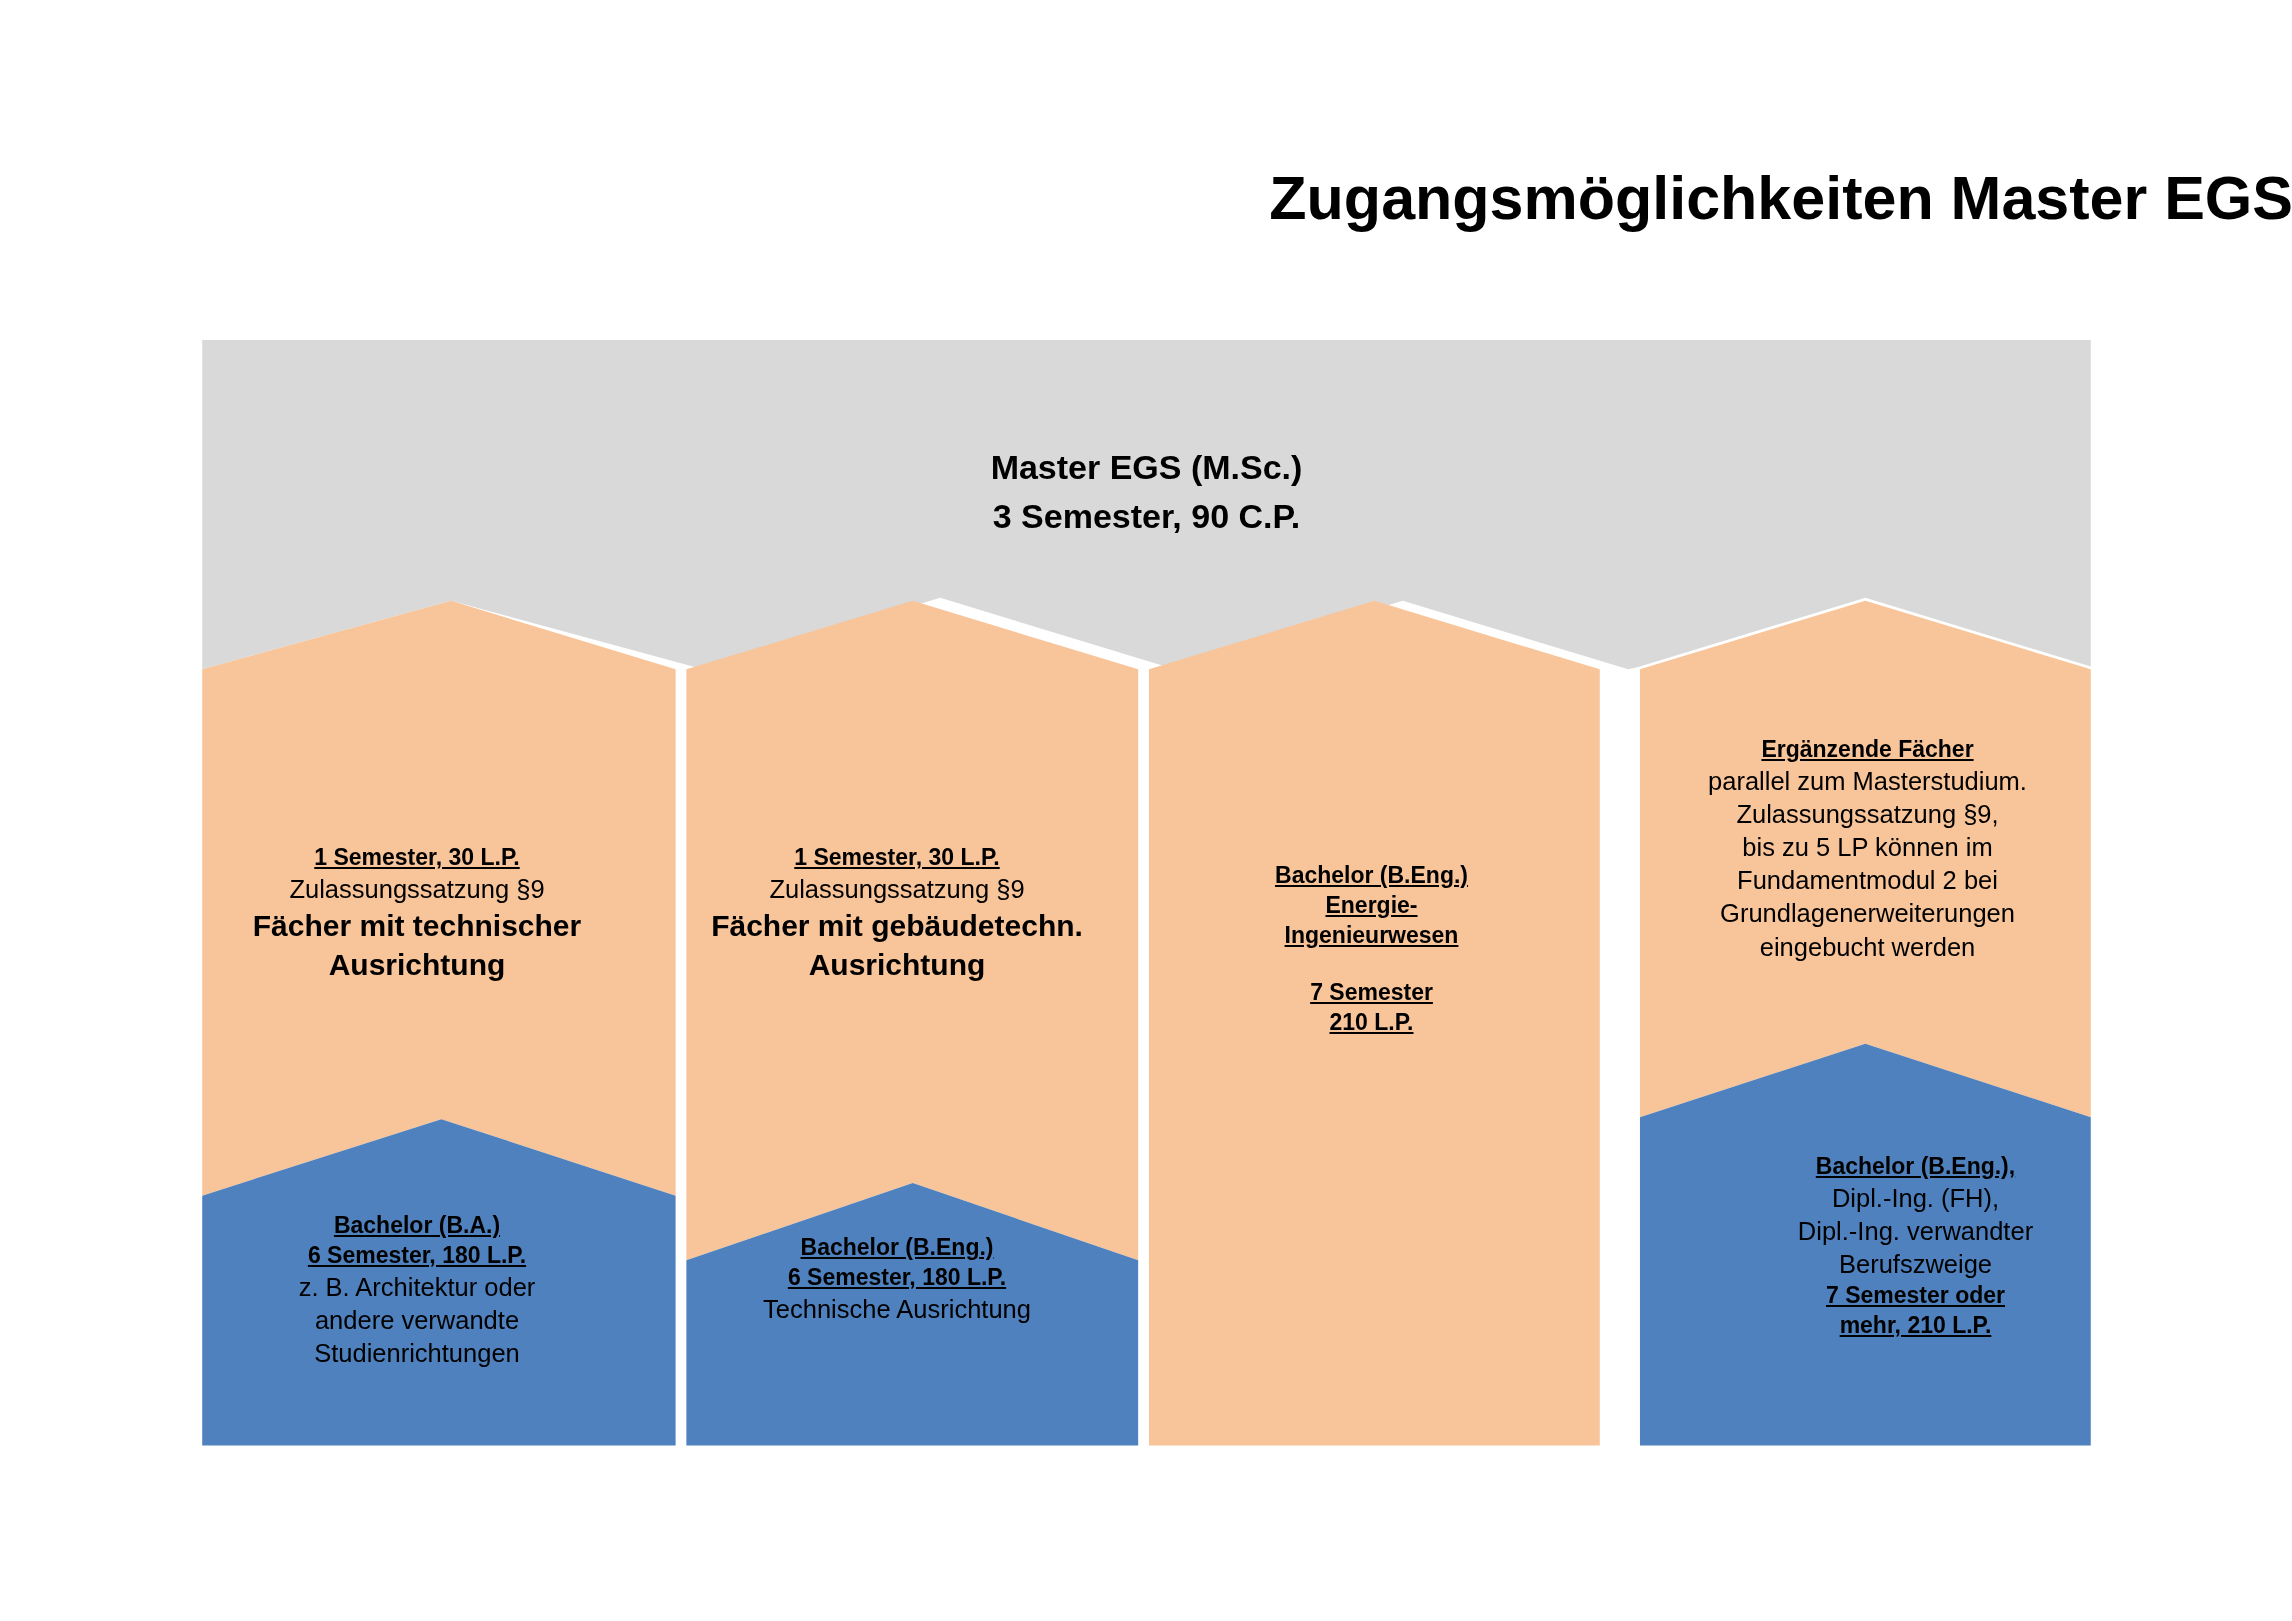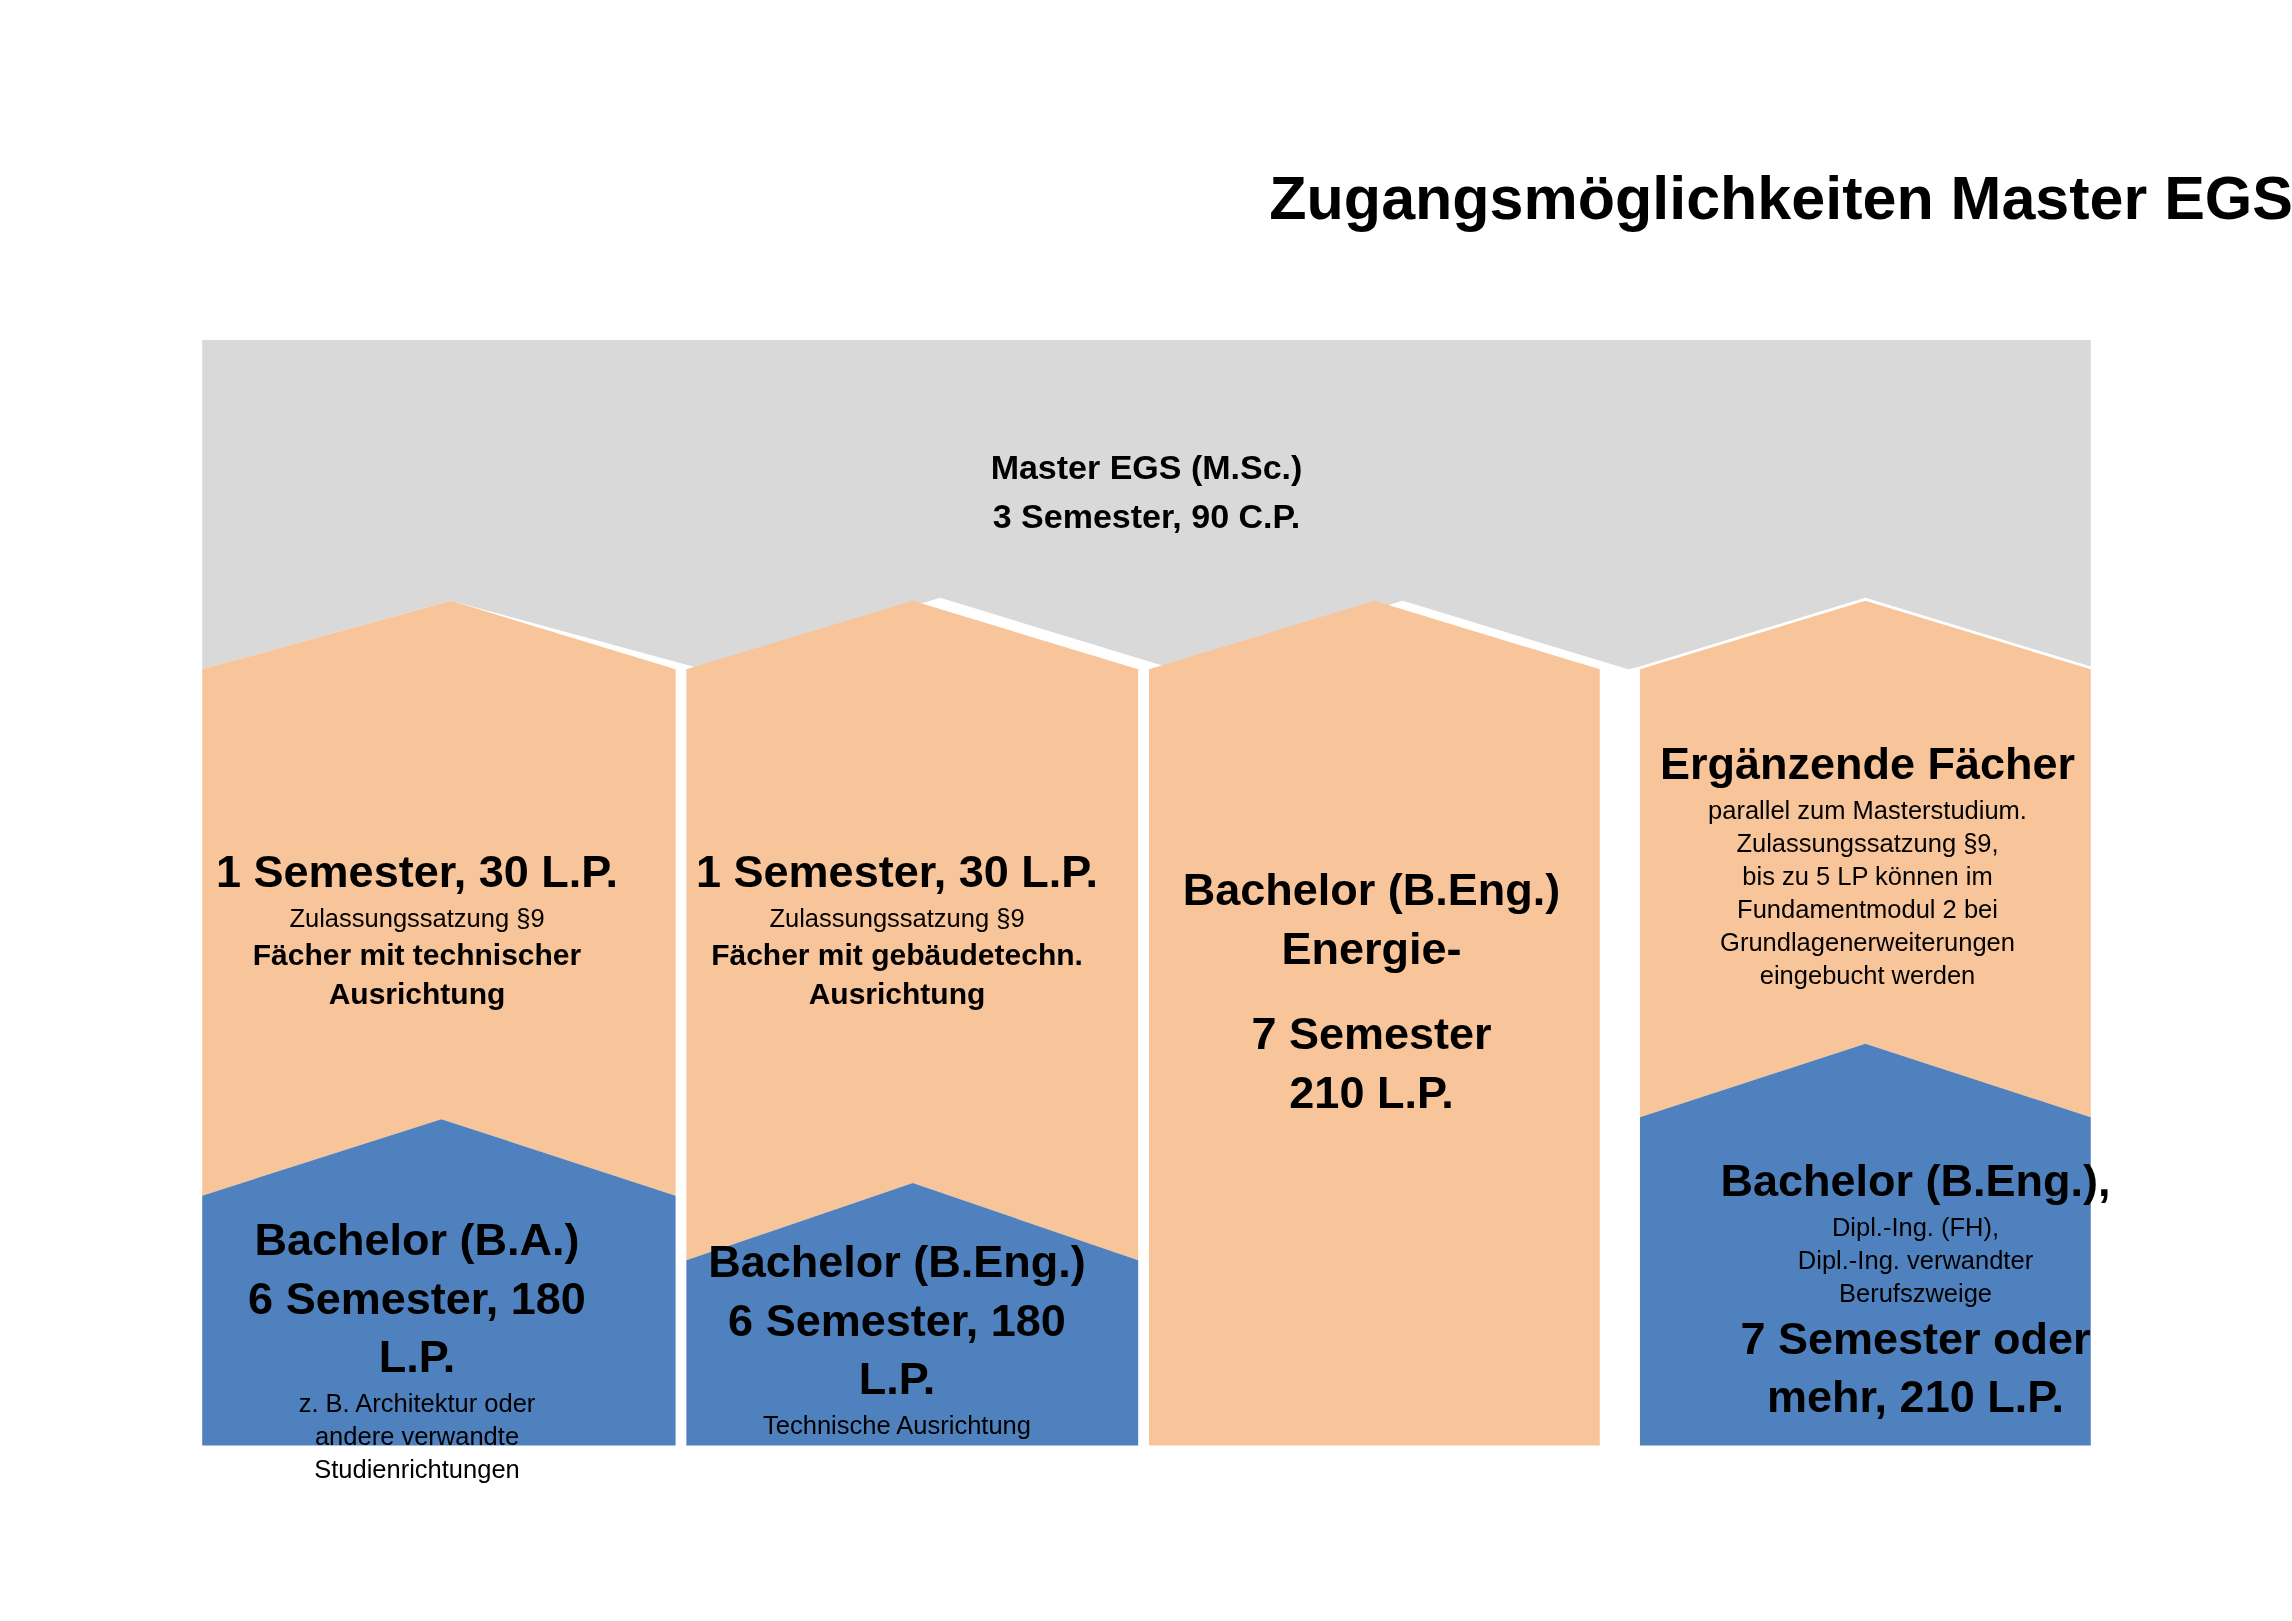--- a/index.html
+++ b/index.html
@@ -48,22 +48,23 @@
     line-height: 1.45;
   }
 
   
   .col-text {
     position: absolute;
     text-align: center;
     line-height: 1.3;
   }
   .big {
-    font-size: 45px;
+    font-size: 23px;
     font-weight: bold;
+    text-decoration: underline;
   }
   .mid {
     font-size: 25.5px;
     font-weight: normal;
   }
   .mid-b {
     font-size: 30px;
     font-weight: bold;
   }
   .sp {
@@ -148,20 +149,21 @@
 
 <div class="col-text" id="c2-blue">
   <div class="big">Bachelor (B.Eng.)</div>
   <div class="big">6 Semester, 180 L.P.</div>
   <div class="mid">Technische Ausrichtung</div>
 </div>
 
 <div class="col-text" id="c3-orange">
   <div class="big">Bachelor (B.Eng.)</div>
   <div class="big">Energie-</div>
+  <div class="big">Ingenieurwesen</div>
   <span class="sp"></span>
   <span class="sp"></span>
   <div class="big">7 Semester</div>
   <div class="big">210 L.P.</div>
 </div>
 
 <div class="col-text" id="c4-orange">
   <div class="big">Ergänzende Fächer</div>
   <div class="mid">parallel zum  Masterstudium.</div>
   <div class="mid">Zulassungssatzung §9,</div>

